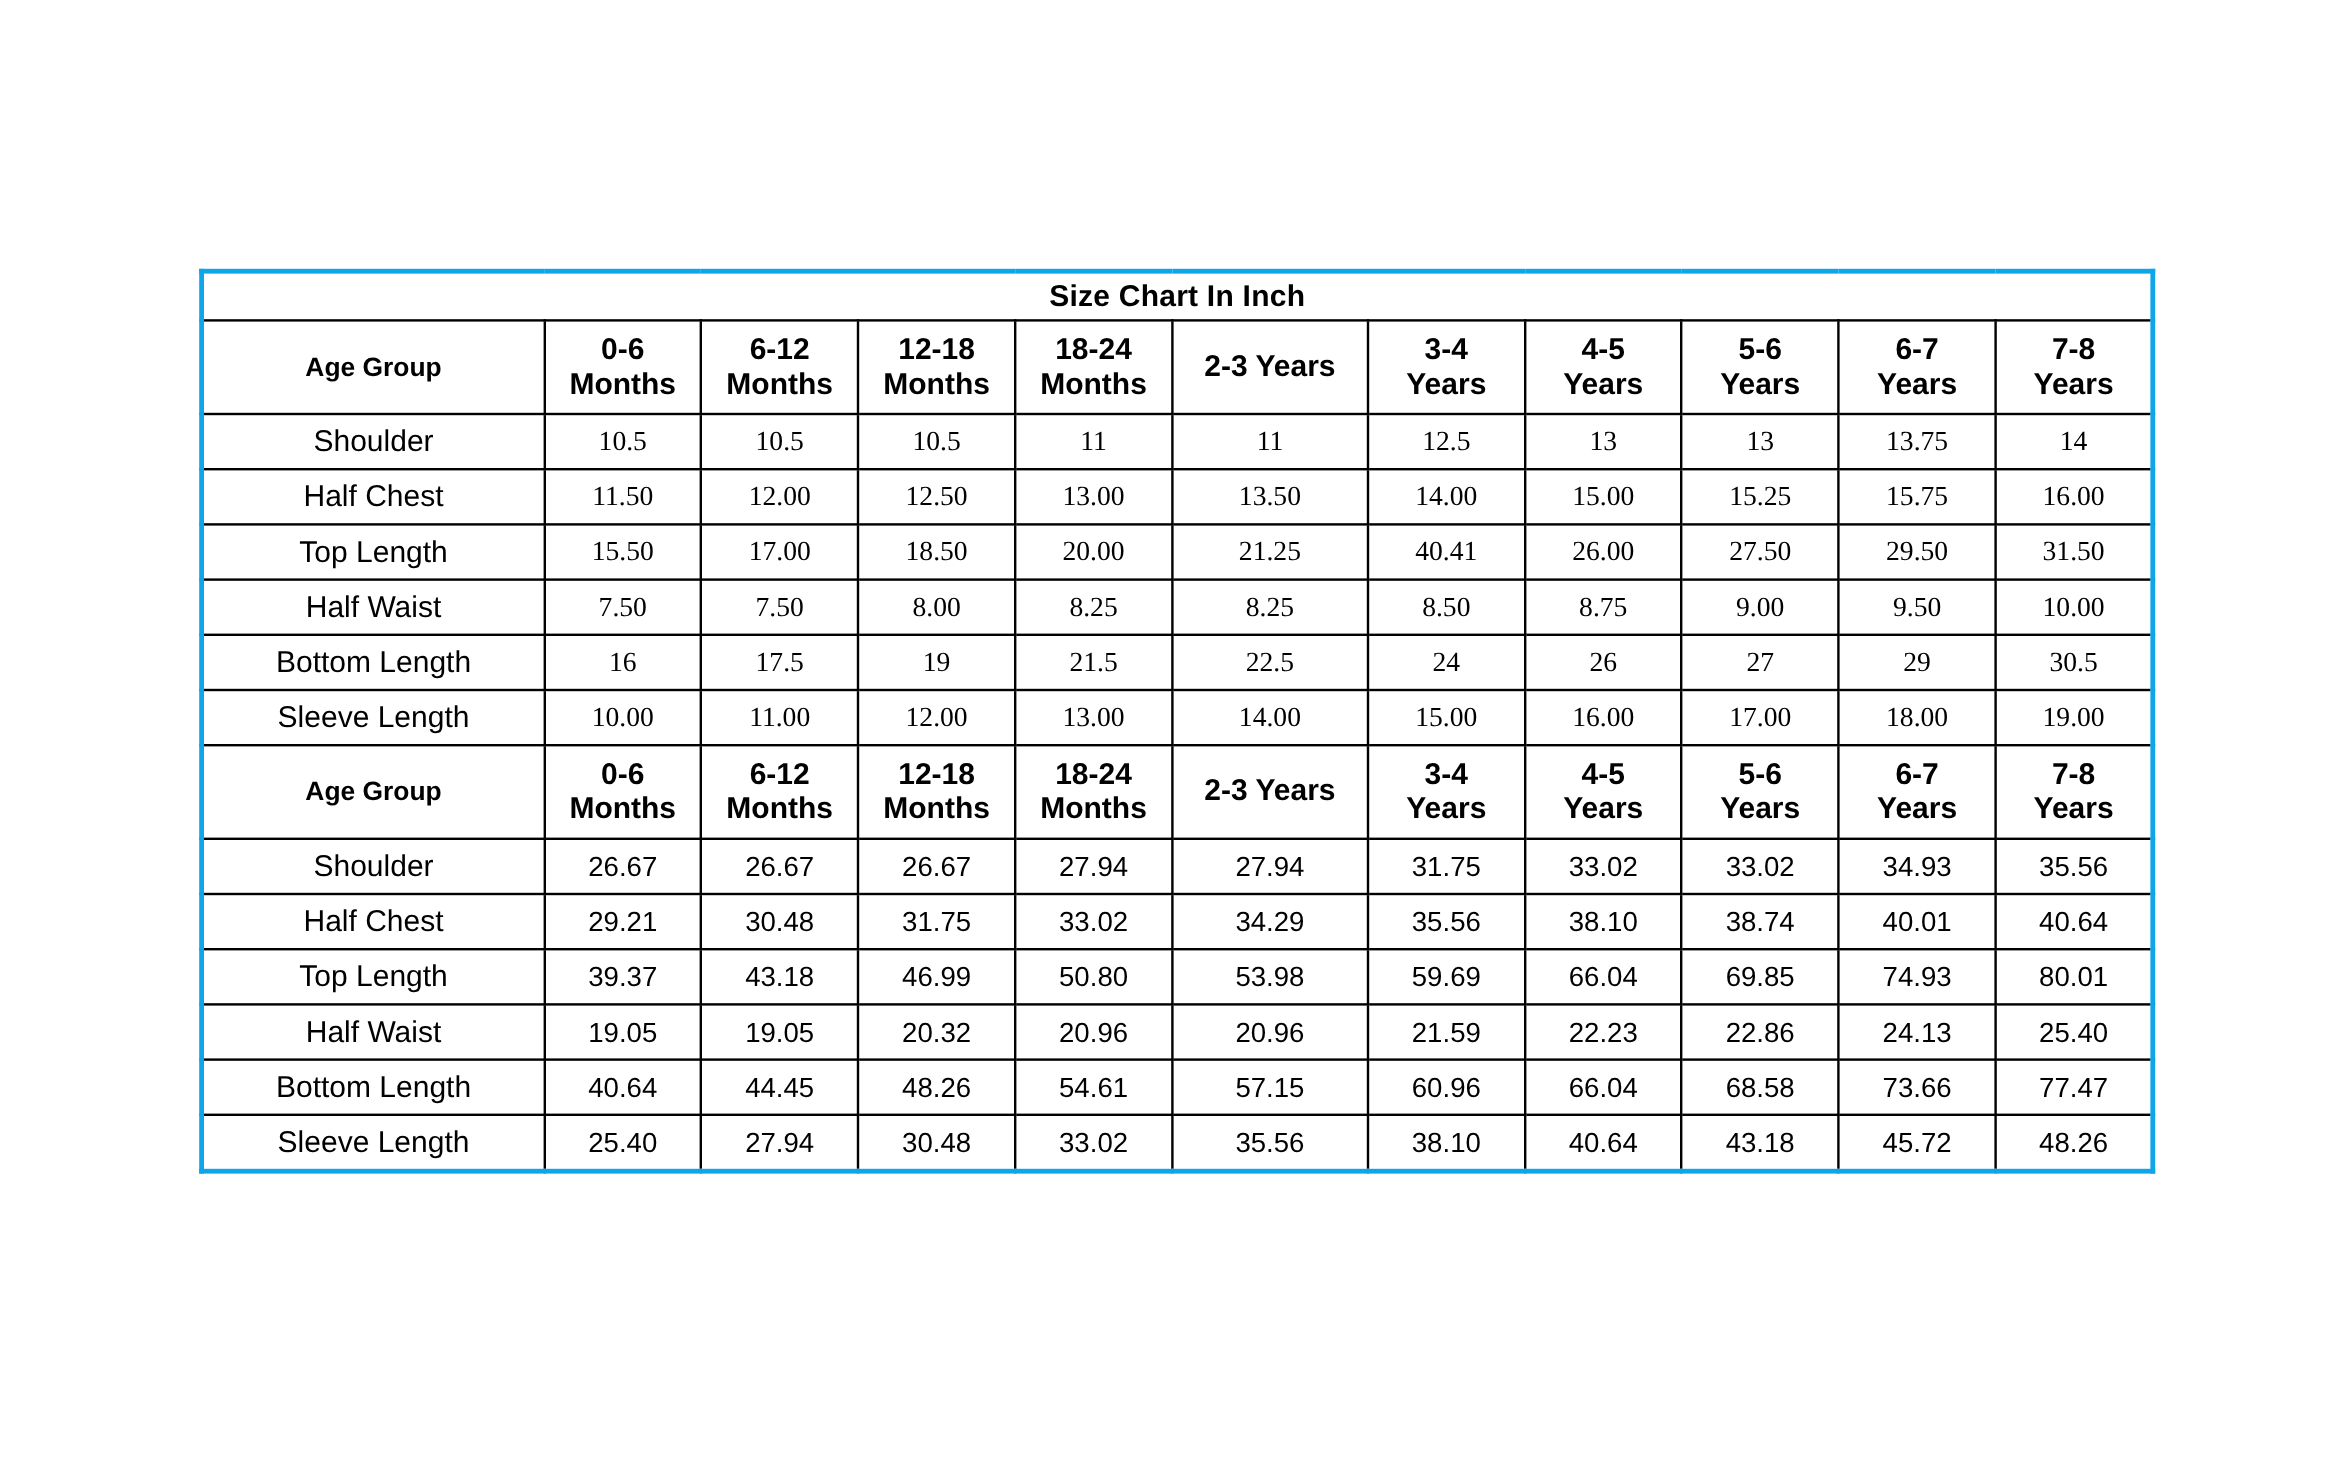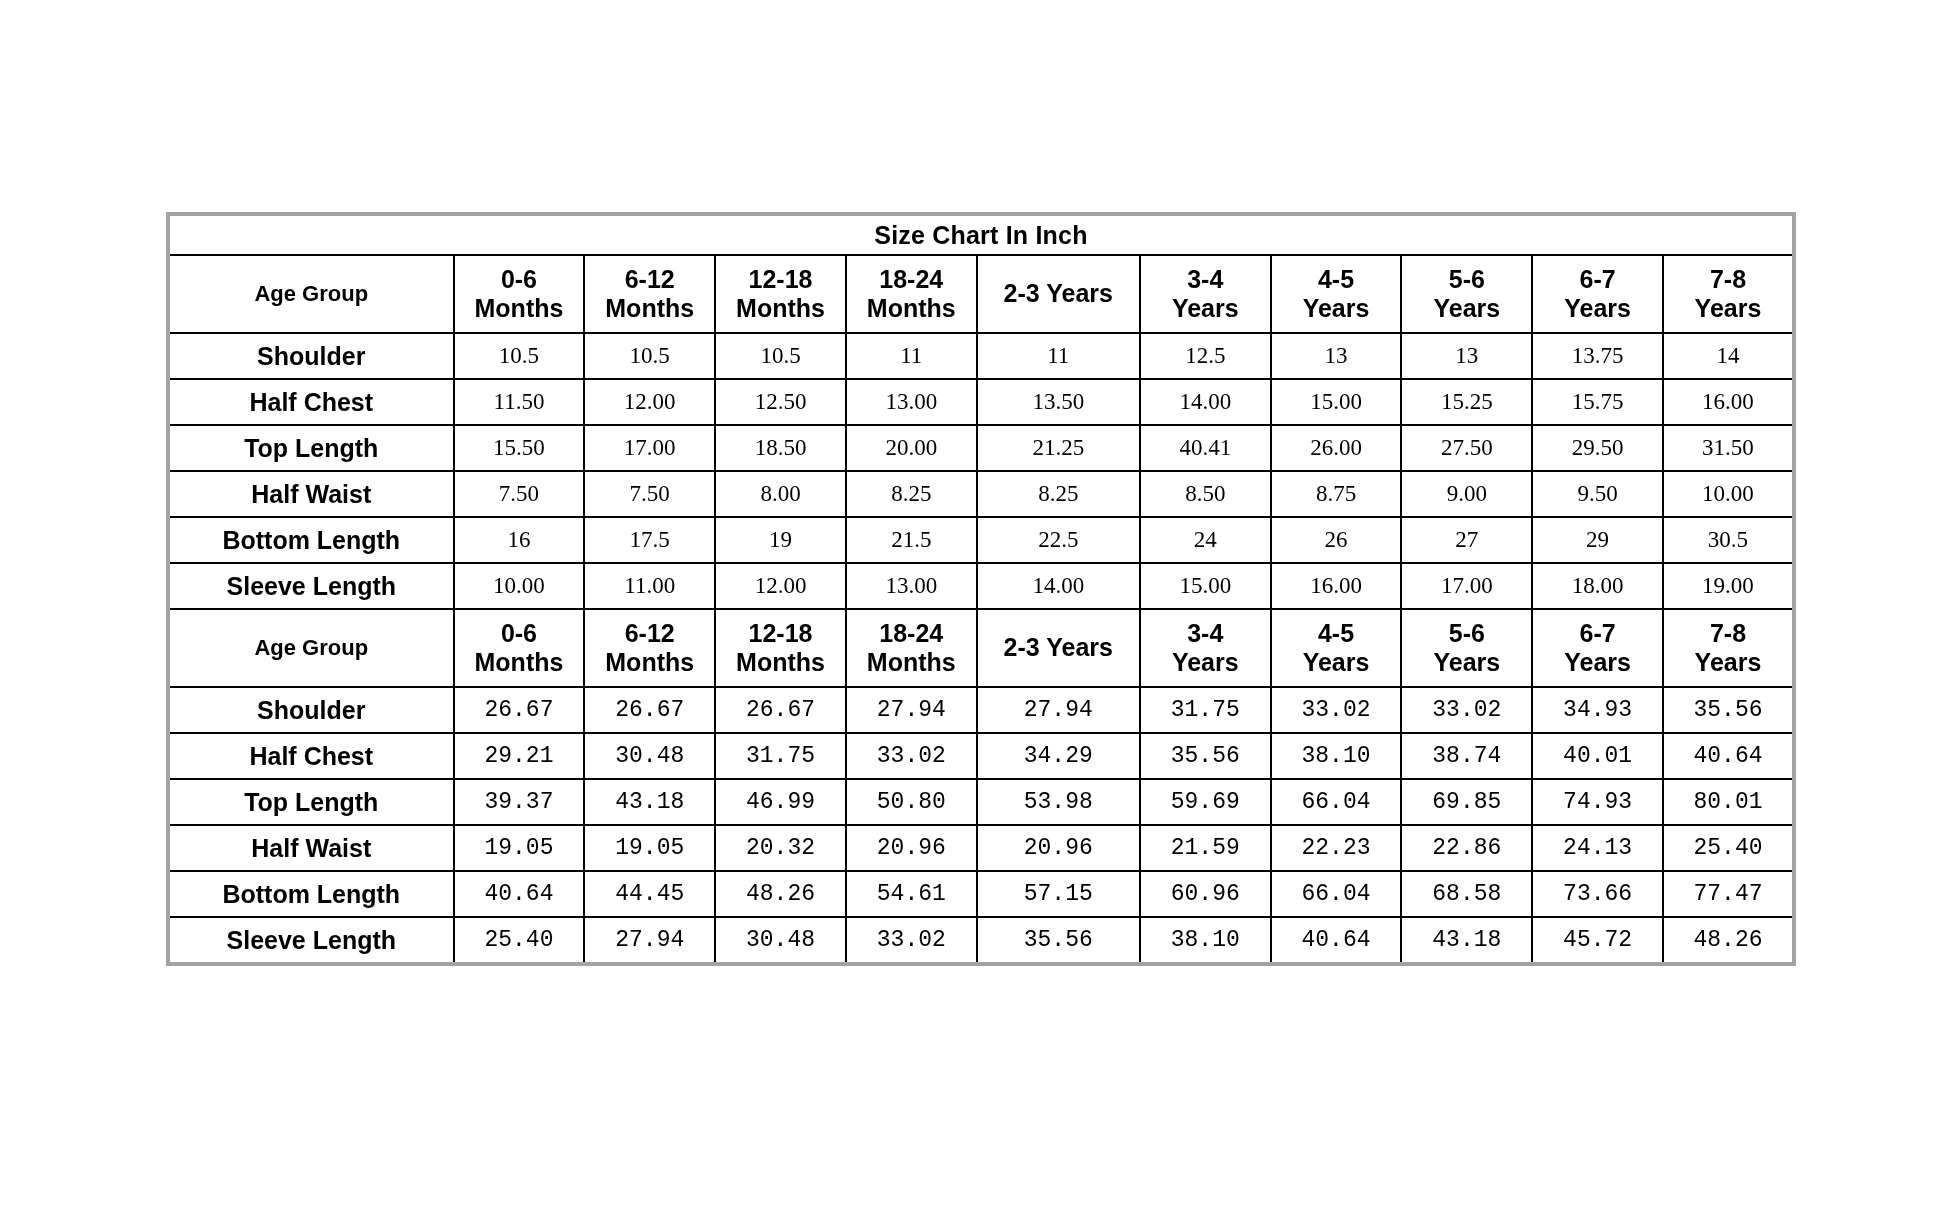--- a/index.html
+++ b/index.html
@@ -33,21 +33,22 @@
     background: #fff;
   }
   table.size-table td {
     border: 2px solid #000000;
     padding: 0;
     text-align: center;
     vertical-align: middle;
   }
   
   .chart-wrap table.size-table {
-    border: 4px solid #a3a3a3;
+    border: 4px solid #0ea5e9;
+    margin-top: 12px;
   }
   .title-cell {
     font-size: 25px;
     font-weight: bold;
     text-align: center;
     height: 38px;
     letter-spacing: 0.2px;
   }
   .hdr-cell {
     font-size: 25px;
@@ -57,35 +58,35 @@
     padding: 2px 2px;
   }
   .hdr-agegroup {
     font-size: 22px;
     font-weight: bold;
     text-align: left;
     padding-left: 7px;
   }
   .row-label {
     font-size: 25px;
-    font-weight: bold;
+    font-weight: normal;
     text-align: left;
     padding-left: 7px;
     height: 44px;
     white-space: nowrap;
   }
   .val-inch {
     font-family: Liberation Serif, serif;
     font-size: 23px;
     font-weight: normal;
     text-align: center;
     height: 44px;
   }
   .val-cm {
-    font-family: Liberation Mono, monospace;
+    font-family: Liberation Sans, sans-serif;
     font-size: 23px;
     font-weight: normal;
     text-align: right;
     padding-right: 10px;
     height: 44px;
   }
   
   col.c-label { width: 238px; }
   col.c-data  { width: 109px; }
   col.c-data-wide { width: 136px; }

